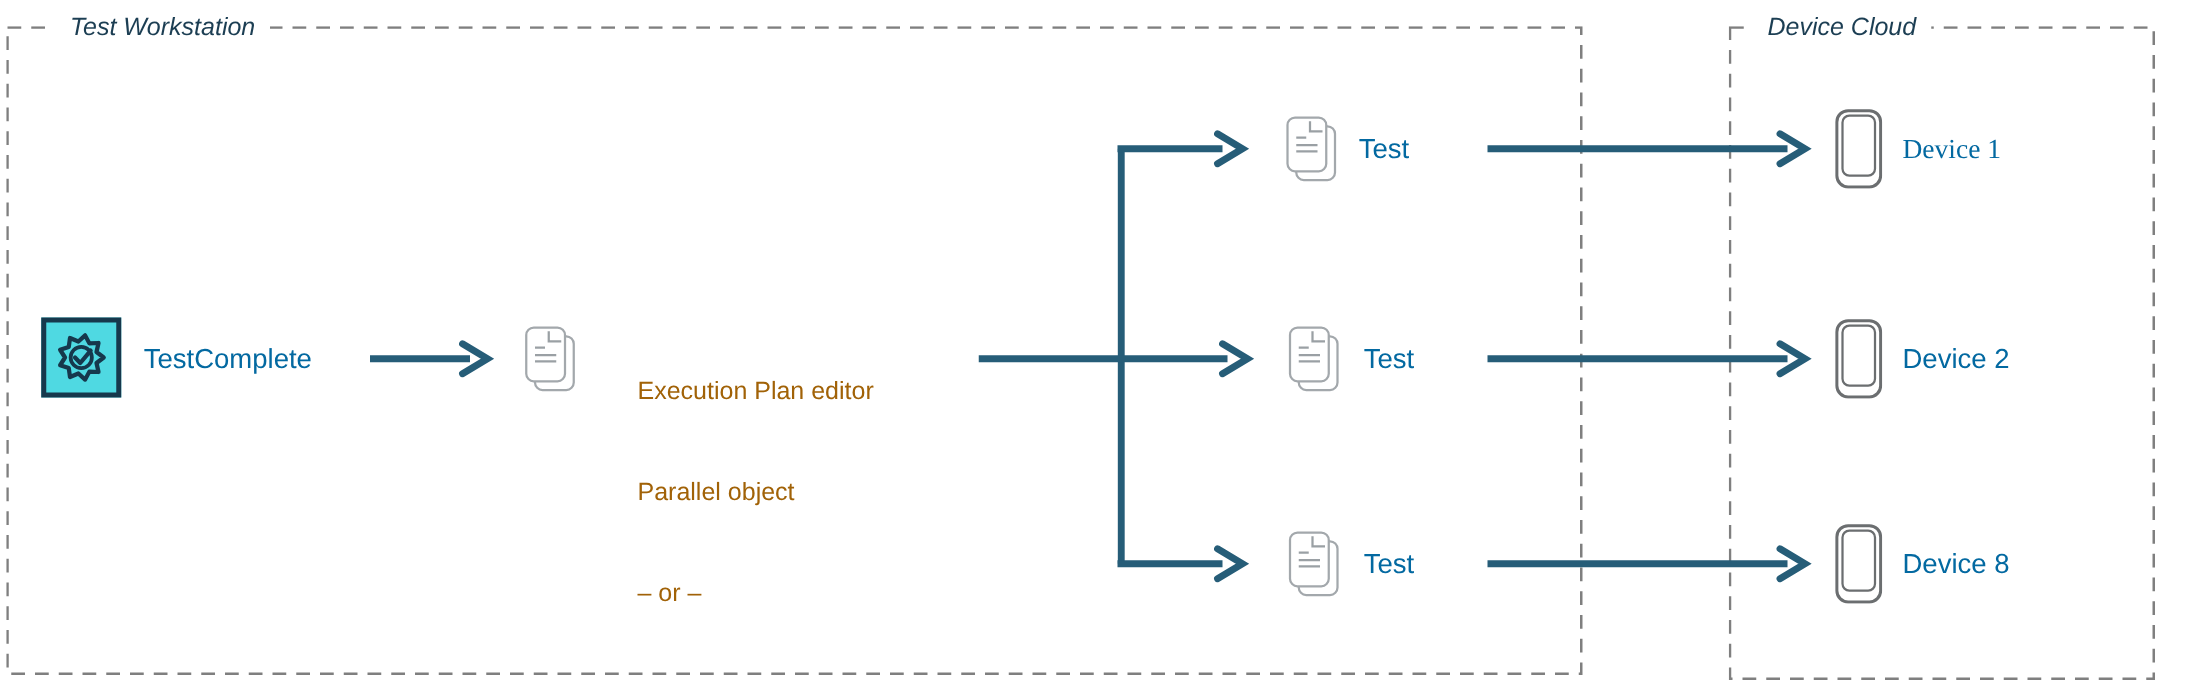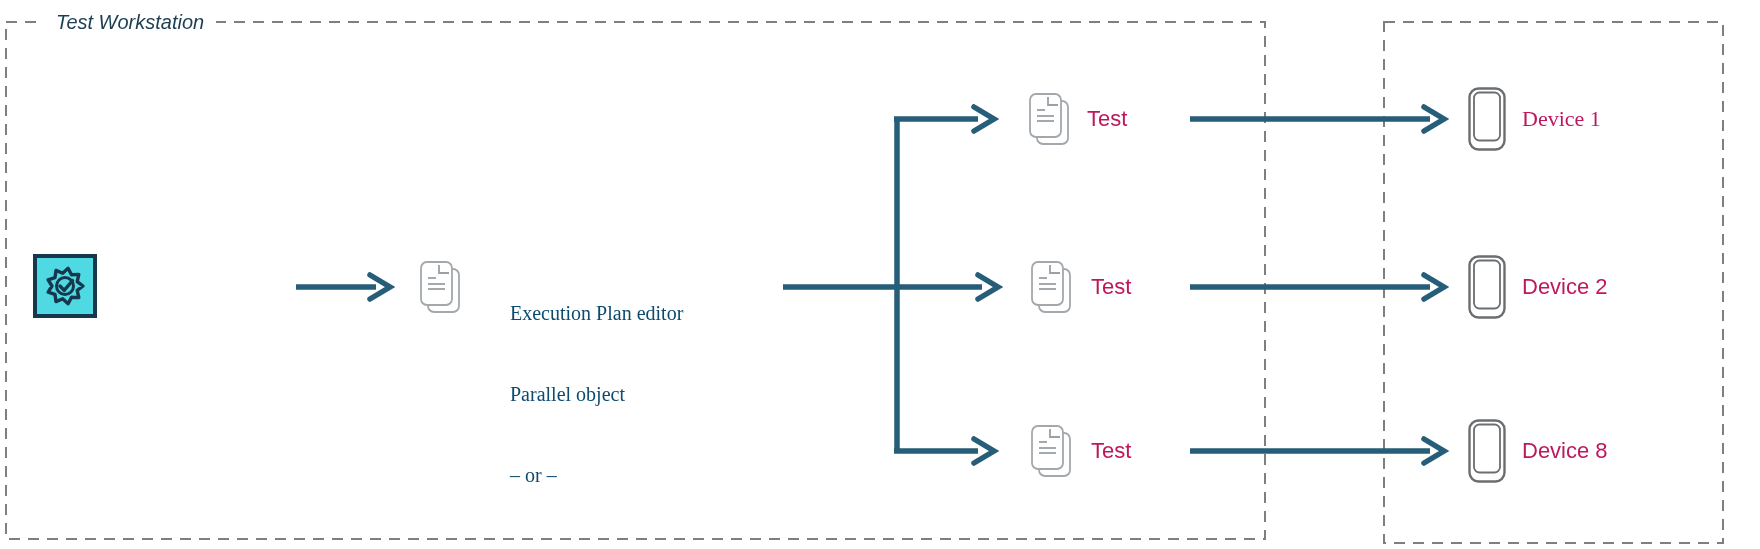--- a/index.html
+++ b/index.html
@@ -4,24 +4,24 @@
 <style>
   html,body{margin:0;padding:0;background:#ffffff;}
   #canvas{position:relative;width:1760px;height:549px;background:#ffffff;overflow:hidden;
           font-family:"Liberation Sans",sans-serif;}
   .abs{position:absolute;}
 
   
   .group-label{position:absolute;top:8px;height:28px;line-height:28px;background:#ffffff;
                padding:0 12px;font-size:20px;font-style:italic;color:#1c3e53;white-space:nowrap;}
 
-  .node-label{position:absolute;height:32px;line-height:32px;font-size:22px;color:#be185d;white-space:nowrap;}
+  .node-label{position:absolute;height:32px;line-height:32px;font-size:22px;color:#0369a1;white-space:nowrap;}
 
-  .mono-block{position:absolute;left:510px;top:246px;font-family:Liberation Serif, serif;
-              font-size:20px;line-height:27px;color:#0c4a6e;white-space:pre;}
+  .mono-block{position:absolute;left:510px;top:246px;font-family:Liberation Sans, sans-serif;
+              font-size:20px;line-height:27px;color:#a16207;white-space:pre;}
 
   
   .tc-tile{position:absolute;left:33px;top:254px;width:56px;height:56px;background:#4fd9e2;
            border:4px solid #16384c;display:flex;align-items:center;justify-content:center;}
 
   .arrow-svg{position:absolute;overflow:visible;}
   .arrow-line{stroke:#265d78;stroke-width:5.5;fill:none;}
   .arrow-head{stroke:#265d78;stroke-width:5.5;fill:none;stroke-linejoin:miter;stroke-linecap:round;}
 
   .doc-svg .pg{fill:#ffffff;stroke:#a3a8ac;stroke-width:1.8;}
@@ -34,28 +34,30 @@
 <div id="canvas">
 
   <svg class="abs" style="left:5px;top:21px;" width="1262" height="520">
     <rect x="1" y="1" width="1259" height="517" fill="none" stroke="#7f7f7f" stroke-width="2" stroke-dasharray="11 8"></rect>
   </svg>
   <div class="group-label" style="left:44px;">Test Workstation</div>
 
   <svg class="abs" style="left:1383px;top:21px;" width="342" height="524">
     <rect x="1" y="1" width="339" height="521" fill="none" stroke="#7f7f7f" stroke-width="2" stroke-dasharray="11 8"></rect>
   </svg>
+  <div class="group-label" style="left:1402px;">Device Cloud</div>
 
   <div class="tc-tile">
     <svg width="48" height="48" viewBox="0 0 48 48">
       <polygon points="42,24 36.2,28.4 37.8,35.6 30.5,35.3 27.1,41.7 21.7,36.8 15,39.6 14,32.4 7.1,30.2 11,24 7.1,17.8 14,15.6 15,8.4 21.7,11.2 27.1,6.3 30.5,12.7 37.8,12.4 36.2,19.6" fill="#4fd9e2" stroke="#16384c" stroke-width="3.4" stroke-linejoin="round"></polygon>
       <circle cx="24" cy="24" r="8.5" fill="none" stroke="#16384c" stroke-width="3"></circle>
       <path d="M19 24 L23.2 28.4 L31.5 18.5" fill="none" stroke="#16384c" stroke-width="3.4" stroke-linecap="round" stroke-linejoin="round"></path>
     </svg>
   </div>
+  <div class="node-label" style="left:115px;top:271px;">TestComplete</div>
 
   <svg class="arrow-svg" style="left:294px;top:271px;" width="106" height="32">
     <line class="arrow-line" x1="2" y1="16" x2="82" y2="16"></line>
     <polyline class="arrow-head" points="76,4 96,16 76,28"></polyline>
   </svg>
 
   <svg class="abs doc-svg" style="left:417px;top:257px;" width="48" height="60" viewBox="0 0 48 60">
     <rect class="pg" x="11" y="12" width="31" height="43" rx="6"></rect>
     <rect class="pg" x="4" y="5" width="31" height="43" rx="6"></rect>
     <polyline class="ln" points="22,8 22,16 32,16"></polyline>

